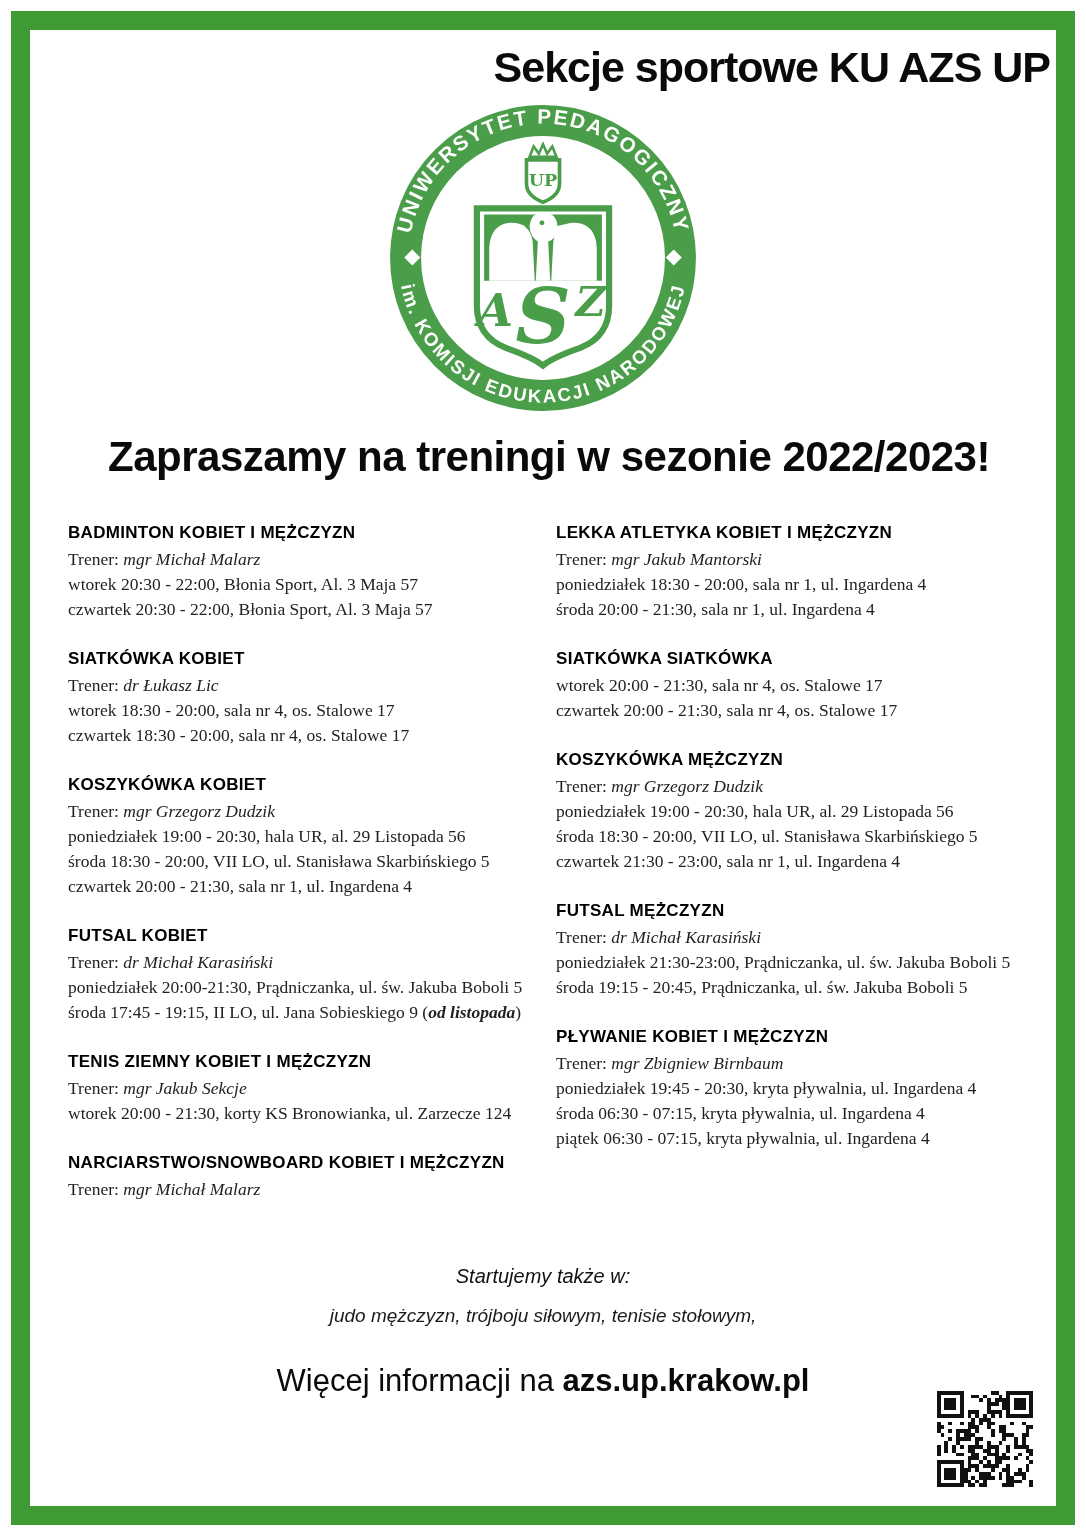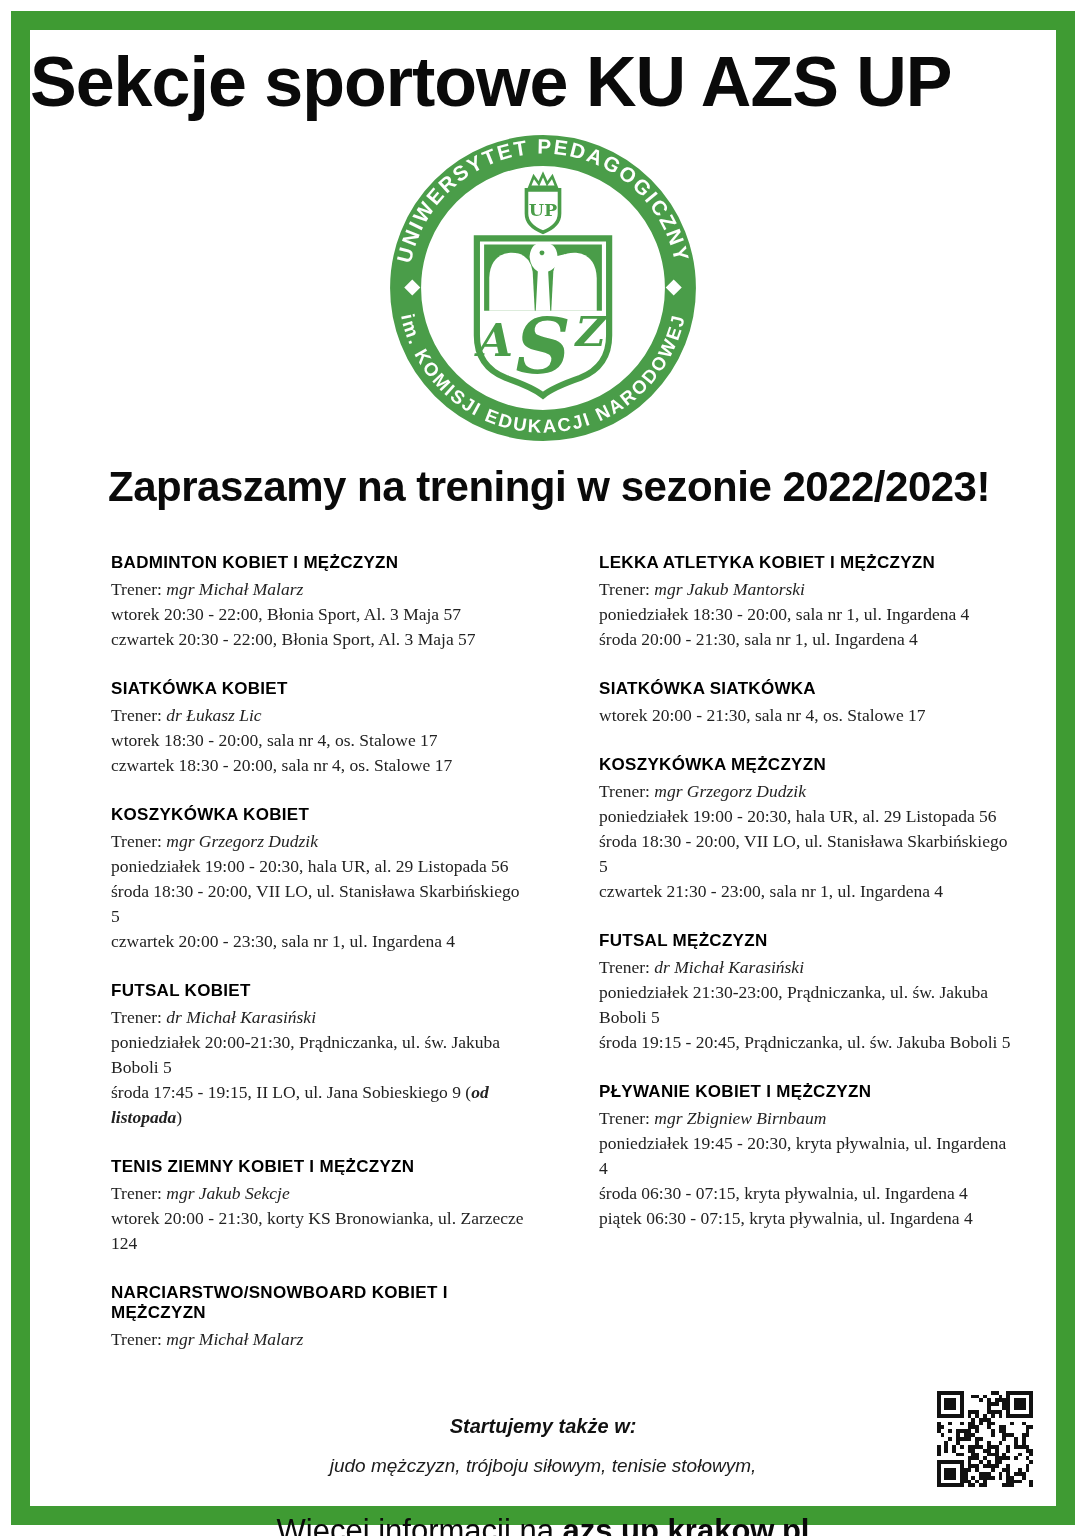--- a/index.html
+++ b/index.html
@@ -7,41 +7,41 @@
     width:1086px;height:1536px;position:relative;background:#ffffff;
     font-family:"Liberation Sans","DejaVu Sans",sans-serif;color:#1d1d1b;
     overflow:hidden;
   }
   .frame{
     position:absolute;top:11px;left:11px;right:11px;bottom:11px;
     border:19px solid #3f9b33;box-sizing:border-box;pointer-events:none;
   }
   .content{position:absolute;top:30px;left:30px;right:30px;bottom:30px;}
   .title{
-    margin:14px 6px 0 0;text-align:left;font-size:70px;font-weight:600;
+    margin:14px 6px 0 0;text-align:right;font-size:43px;font-weight:600;
     letter-spacing:-1px;color:#0a0a0a;line-height:1.1;
   }
   .logo-wrap{width:310px;margin:12px auto 0;}
   .subtitle{
     margin:16px 0 0 12px;text-align:center;font-size:42px;font-weight:600;
     letter-spacing:-0.5px;color:#0a0a0a;
   }
   .columns{
     display:grid;grid-template-columns:1fr 1fr;column-gap:26px;
     padding:0 38px;margin-top:42px;
   }
-  .section{margin-bottom:27px;margin-left:43px;}
+  .section{margin-bottom:27px;}
   .section h3{
     margin:0 0 4px 0;font-size:17px;font-weight:700;letter-spacing:0.3px;color:#000;
   }
   .section p{margin:0;font-size:17.5px;line-height:25px;color:#222;font-family:Liberation Serif, serif;}
   .trainer-name{font-style:italic;}
   .note-bold{font-weight:700;font-style:italic;}
   .extras{text-align:center;margin-top:34px;}
-  .extras .ex-head{font-size:20px;font-weight:700;margin:0 0 6px 0;color:#111;}
+  .extras .ex-head{font-size:20px;font-weight:400;margin:0 0 6px 0;color:#111;}
   .extras p{margin:12px;font-size:19px;font-style:italic;line-height:27px;color:#1b1b1b;}
   .more-info{
     text-align:center;margin-top:34px;font-size:31px;font-weight:500;color:#0a0a0a;
   }
   .more-info .site{font-weight:700;}
   .qr{position:absolute;right:45px;bottom:41px;width:112px;height:112px;}
 </style>
 </head>
 <body>
 
@@ -103,21 +103,21 @@
           <h3>SIATKÓWKA KOBIET</h3>
           <p>Trener: <span class="trainer-name">dr Łukasz Lic</span></p>
           <p>wtorek 18:30 - 20:00, sala nr 4, os. Stalowe 17</p>
           <p>czwartek 18:30 - 20:00, sala nr 4, os. Stalowe 17</p>
         </div>
         <div class="section">
           <h3>KOSZYKÓWKA KOBIET</h3>
           <p>Trener: <span class="trainer-name">mgr Grzegorz Dudzik</span></p>
           <p>poniedziałek 19:00 - 20:30, hala UR, al. 29 Listopada 56</p>
           <p>środa 18:30 - 20:00, VII LO, ul. Stanisława Skarbińskiego 5</p>
-          <p>czwartek 20:00 - 23:30, sala nr 1, ul. Ingardena 4</p>
+          <p>czwartek 20:00 - 21:30, sala nr 1, ul. Ingardena 4</p>
         </div>
         <div class="section">
           <h3>FUTSAL KOBIET</h3>
           <p>Trener: <span class="trainer-name">dr Michał Karasiński</span></p>
           <p>poniedziałek 20:00-21:30, Prądniczanka, ul. św. Jakuba Boboli 5</p>
           <p>środa 17:45 - 19:15, II LO, ul. Jana Sobieskiego 9 (<span class="note-bold">od listopada</span>)</p>
         </div>
         <div class="section">
           <h3>TENIS ZIEMNY KOBIET I MĘŻCZYZN</h3>
           <p>Trener: <span class="trainer-name">mgr Jakub Sekcje</span></p>
@@ -131,20 +131,21 @@
     <div>
         <div class="section">
           <h3>LEKKA ATLETYKA KOBIET I MĘŻCZYZN</h3>
           <p>Trener: <span class="trainer-name">mgr Jakub Mantorski</span></p>
           <p>poniedziałek 18:30 - 20:00, sala nr 1, ul. Ingardena 4</p>
           <p>środa 20:00 - 21:30, sala nr 1, ul. Ingardena 4</p>
         </div>
         <div class="section">
           <h3>SIATKÓWKA SIATKÓWKA</h3>
           <p>wtorek 20:00 - 21:30, sala nr 4, os. Stalowe 17</p>
+          <p>czwartek 20:00 - 21:30, sala nr 4, os. Stalowe 17</p>
         </div>
         <div class="section">
           <h3>KOSZYKÓWKA MĘŻCZYZN</h3>
           <p>Trener: <span class="trainer-name">mgr Grzegorz Dudzik</span></p>
           <p>poniedziałek 19:00 - 20:30, hala UR, al. 29 Listopada 56</p>
           <p>środa 18:30 - 20:00, VII LO, ul. Stanisława Skarbińskiego 5</p>
           <p>czwartek 21:30 - 23:00, sala nr 1, ul. Ingardena 4</p>
         </div>
         <div class="section">
           <h3>FUTSAL MĘŻCZYZN</h3>

